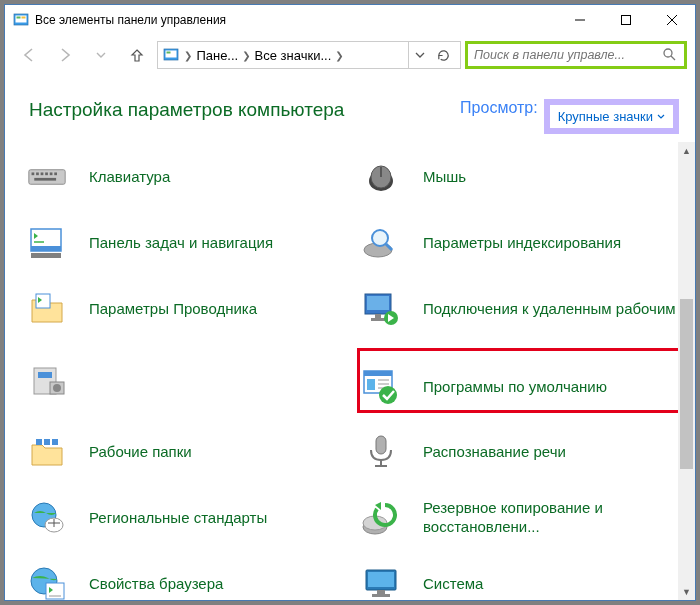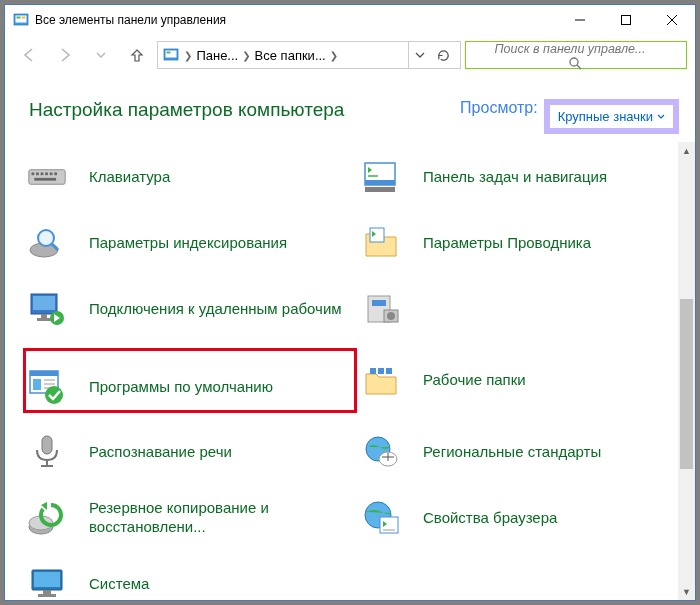--- a/index.html
+++ b/index.html
@@ -11,21 +11,21 @@
   .titlebar .winbtn { width: 46px; height: 30px; display: flex; align-items: center; justify-content: center; }
   .addrbar { height: 40px; display: flex; align-items: center; padding: 4px 8px; gap: 4px; }
   .navbtn { width: 32px; height: 28px; display: flex; align-items: center; justify-content: center; color: #999; }
   .navbtn.up { color: #555; }
   .breadcrumb { flex: 1; height: 28px; border: 1px solid #ccc; display: flex; align-items: center; padding: 0 4px; min-width: 0; }
   .breadcrumb .bicon { width: 18px; height: 18px; display:flex; align-items:center; justify-content:center; }
   .breadcrumb .sep { color: #666; padding: 0 4px; font-size: 10px; }
   .breadcrumb .bc { color: #000; white-space: nowrap; overflow: hidden; text-overflow: ellipsis; max-width: 94px; }
   .dropbtn { width: 22px; height: 26px; border-left: 1px solid #ccc; display: flex; align-items: center; justify-content: center; color: #555; margin-left: auto; }
   .refresh { width: 26px; height: 26px; display:flex; align-items:center; justify-content:center; color:#555; }
-  .searchbox { width: 222px; height: 28px; border: 1px solid #84cc16; display: flex; align-items: center; padding: 0 6px; flex-direction: column; }
+  .searchbox { width: 222px; height: 28px; border: 3px solid #84cc16; display: flex; align-items: center; padding: 0 6px; }
   .searchbox input { border: none; outline: none; flex: 1; font-size: 12.5px; color: #555; font-style: italic; background: transparent; min-width:0; }
   .searchbox .sicon { width: 16px; height: 16px; color: #666; }
   .body { flex: 1; display: flex; flex-direction: column; overflow: hidden; }
   .heading-row { display: flex; align-items: flex-start; padding: 24px 16px 8px 24px; }
   .heading { color: #0b6b25; font-size: 19px; font-weight: 400; flex: 1; }
   .viewlabel { color: #3b82f6; font-size: 16px; margin-right: 6px; }
   .viewdd { color: #0066cc; font-size: 13px; padding: 4px 8px; display: flex; align-items: center; gap: 4px; }
   .viewdd.highlight { border: 6px solid #c4b5fd; }
   .content { flex: 1; position: relative; overflow: hidden; padding: 8px 4px 8px 18px; }
   .grid { display: grid; grid-template-columns: 1fr 1fr; column-gap: 0; row-gap: 12px; }
@@ -96,21 +96,21 @@
       <span class="bicon">
           <svg width="16" height="16" viewBox="0 0 16 16">
             <rect x="1" y="2" width="14" height="11" fill="#3a9be8" stroke="#2b6fa8" stroke-width="0.7"></rect>
             <rect x="2.5" y="3.5" width="11" height="7" fill="#fff"></rect>
             <rect x="3.5" y="4.5" width="4" height="2" fill="#5fb75f"></rect>
           </svg>
         </span>
       <span class="sep">❯</span>
       <span class="bc">Пане...</span>
       <span class="sep">❯</span>
-      <span class="bc">Все папки...</span>
+      <span class="bc">Все значки...</span>
       <span class="sep">❯</span>
       <div class="dropbtn">
           <svg width="10" height="10">
             <path d="M1 3 L5 7 L9 3" fill="none" stroke="#555" stroke-width="1.3"></path>
           </svg>
         </div>
       <div class="refresh">
           <svg width="15" height="15" viewBox="0 0 16 16">
             <path d="M3 8a5 5 0 1 1 2 4" fill="none" stroke="#555" stroke-width="1.3"></path>
             <path d="M3 12 L3 8 L7 8" fill="none" stroke="#555" stroke-width="1.3"></path>
@@ -152,20 +152,30 @@
                 <rect x="15" y="9" width="3" height="3" fill="#666"></rect>
                 <rect x="20" y="9" width="3" height="3" fill="#666"></rect>
                 <rect x="25" y="9" width="3" height="3" fill="#666"></rect>
                 <rect x="30" y="9" width="3" height="3" fill="#666"></rect>
                 <rect x="8" y="15" width="24" height="3" fill="#666"></rect>
               </svg>
             </span>
           <span class="lbl">Клавиатура</span>
         </div>
 
+        <div class="item">
+          <span class="cicn">
+              <svg width="36" height="36" viewBox="0 0 36 36">
+                <ellipse cx="18" cy="22" rx="12" ry="10" fill="#444"></ellipse>
+                <ellipse cx="18" cy="18" rx="10" ry="11" fill="#888" stroke="#555"></ellipse>
+                <line x1="18" y1="8" x2="18" y2="18" stroke="#444" stroke-width="1.4"></line>
+              </svg>
+            </span>
+          <span class="lbl">Мышь</span>
+        </div>
 
         <div class="item">
           <span class="cicn">
               <svg width="38" height="38" viewBox="0 0 38 38">
                 <rect x="3" y="5" width="30" height="22" fill="#fff" stroke="#4a90d9" stroke-width="1.5"></rect>
                 <rect x="3" y="22" width="30" height="5" fill="#4a90d9"></rect>
                 <path d="M6 9 L10 12 L6 15" fill="#3bb34a"></path>
                 <line x1="6" y1="18" x2="16" y2="18" stroke="#3bb34a" stroke-width="1.5"></line>
                 <rect x="3" y="29" width="30" height="5" fill="#808080"></rect>
               </svg>

